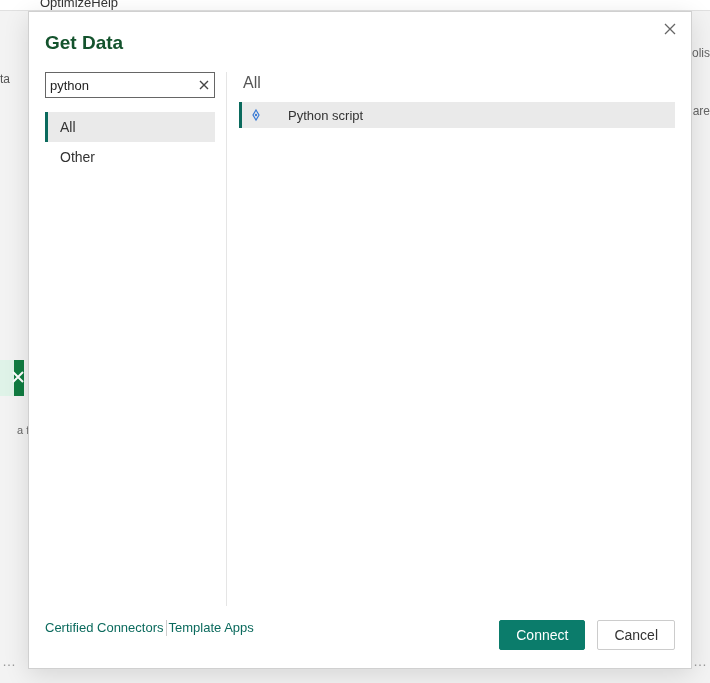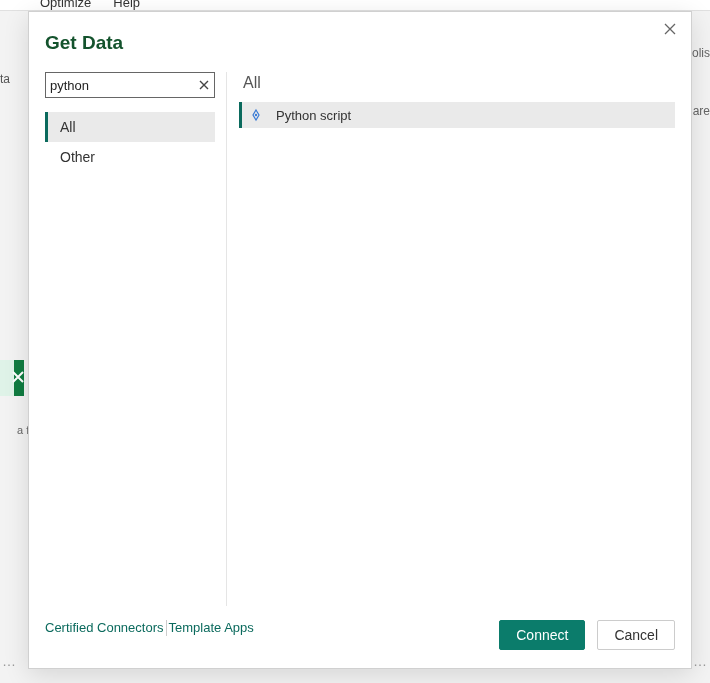--- a/index.html
+++ b/index.html
@@ -17,21 +17,20 @@
     }
     .background-menu {
       position: absolute;
       top: 0;
       left: 0;
       right: 0;
       height: 11px;
       background: #fff;
       border-bottom: 1px solid #e0e0e0;
       display: flex;
-      gap: 22px;
       padding-left: 40px;
       font-size: 13px;
       color: #333;
       align-items: flex-start;
     }
     .background-menu span {
       position: relative;
       top: -5px;
     }
     .side-fragment {
@@ -167,21 +166,21 @@
       font-size: 16px;
       color: #555;
       padding: 2px 0 10px 4px;
     }
     .result-item {
       height: 26px;
       background: #eaeaea;
       border-left: 3px solid #0b6a5d;
       display: flex;
       align-items: center;
-      gap: 12px;
+      gap: 24px;
       padding-left: 6px;
       font-size: 13px;
       color: #333;
       cursor: pointer;
     }
     .result-icon {
       width: 16px;
       height: 16px;
       display: flex;
       align-items: center;

